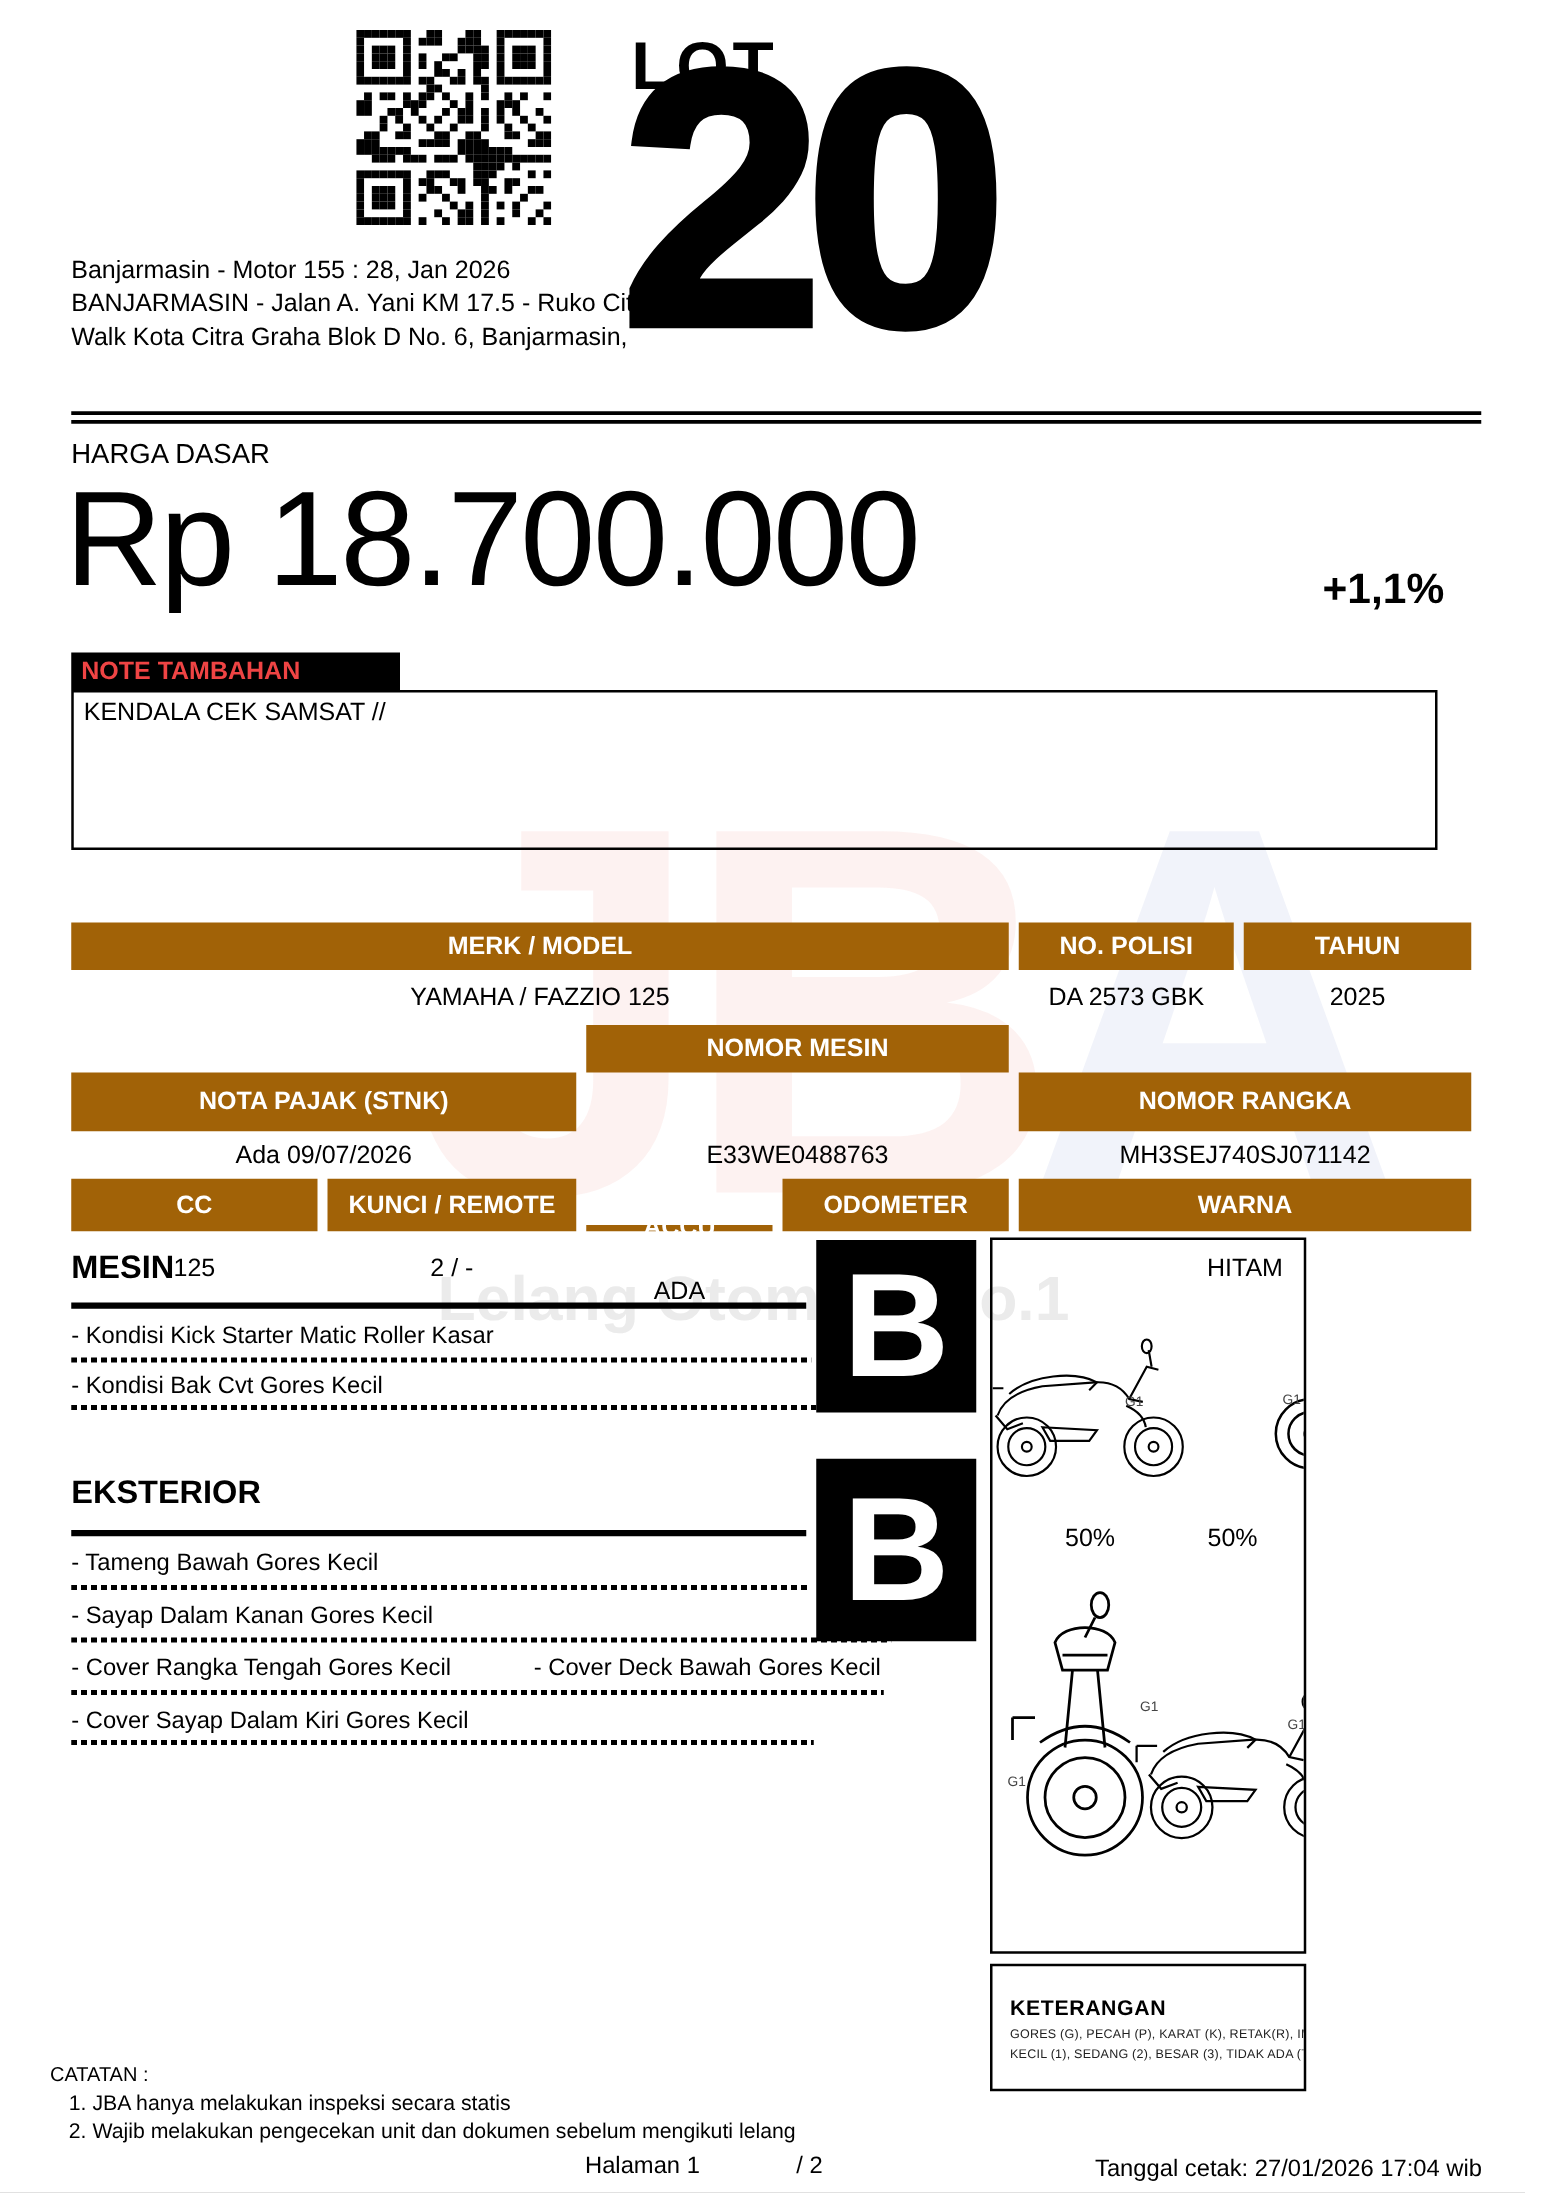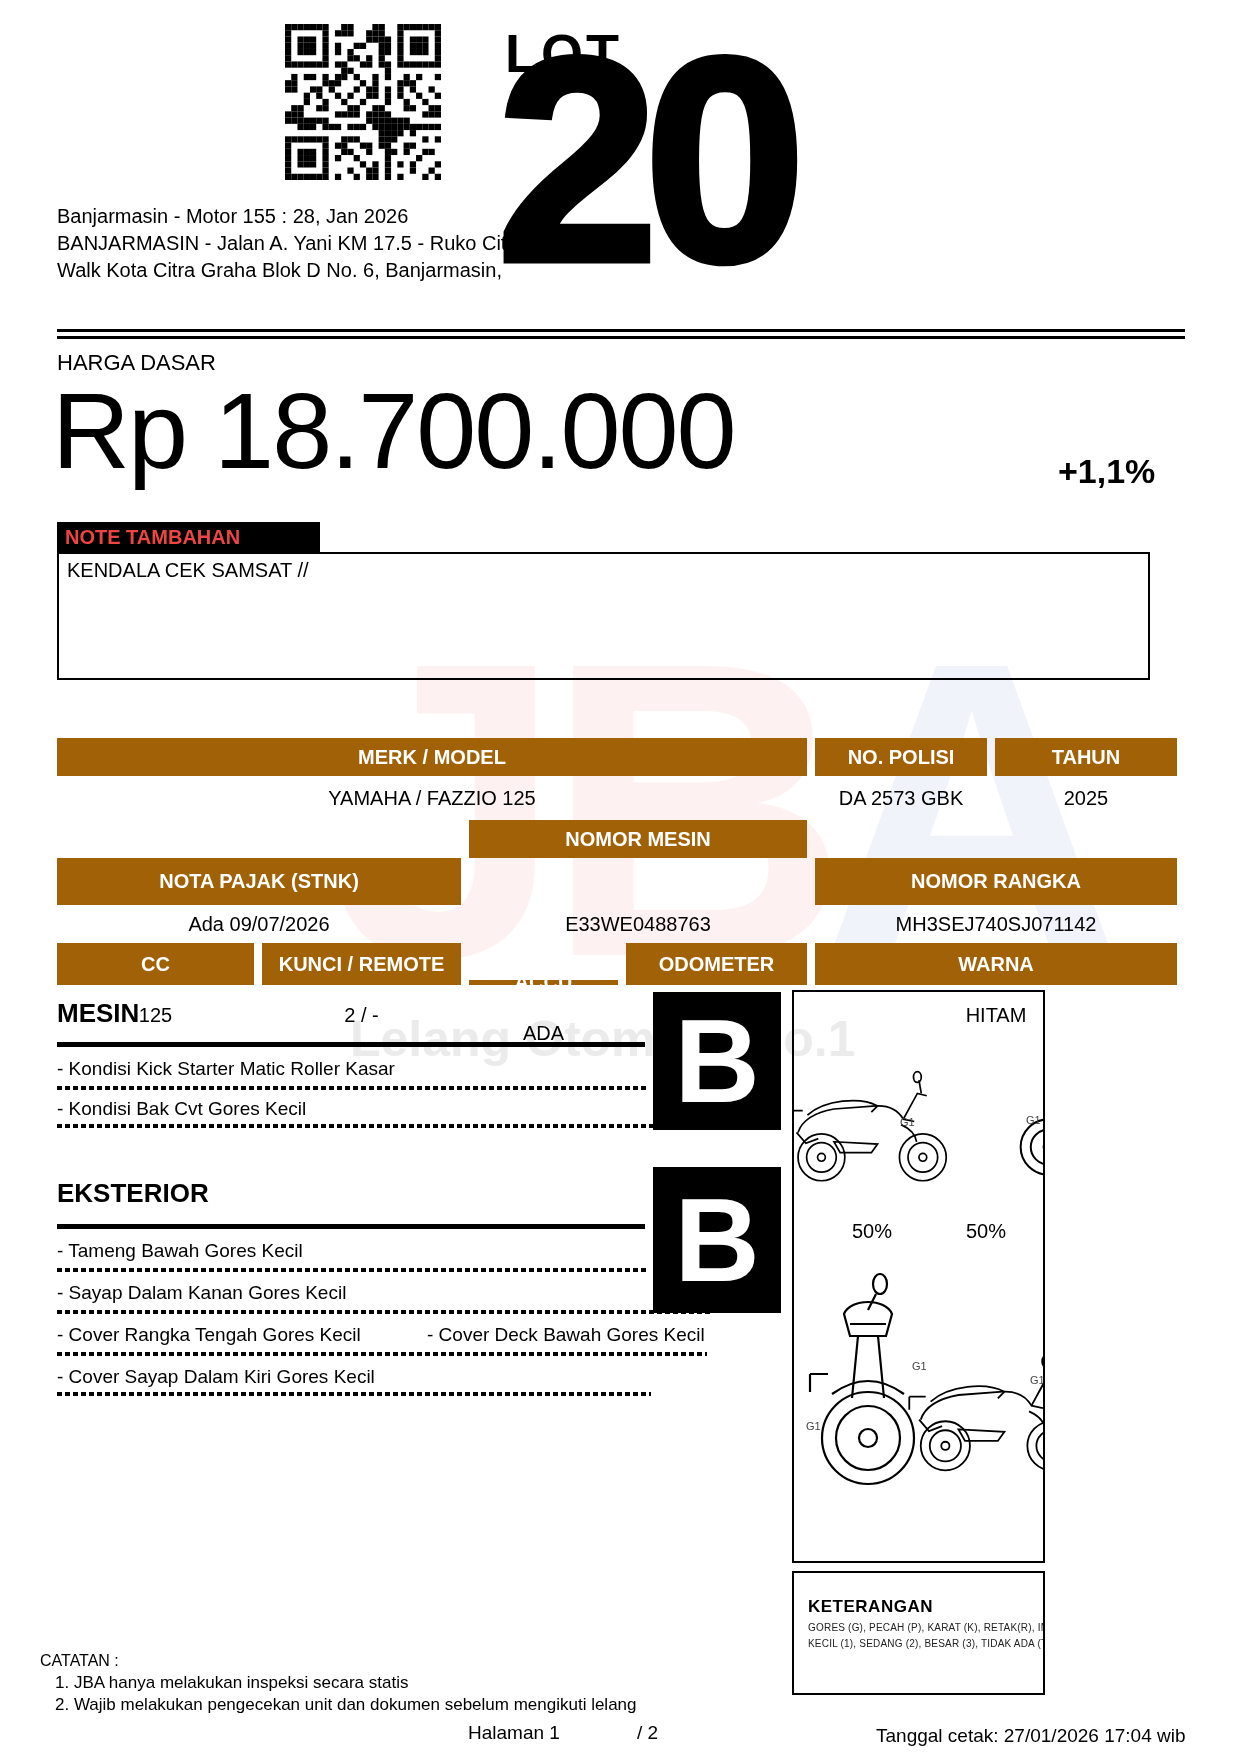--- a/index.html
+++ b/index.html
@@ -47,21 +47,21 @@
   .titleline { position:absolute; height:5px; background:#000; }
   .item { position:absolute; font-size:19px; white-space:nowrap; }
   .dotline { position:absolute; height:4px;
              background:repeating-linear-gradient(90deg,#000 0,#000 5px,transparent 5px,transparent 8px); }
   .grade-box { position:absolute; left:653px; width:128px; background:#000; color:#fff;
                display:flex; align-items:center; justify-content:center;
                font-size:118px; font-weight:bold; line-height:1; }
 
   
   .diagram-box { left:792px; top:990px; width:253px; height:573px; border:2px solid #000; overflow:hidden; }
-  .ket-box { left:792px; top:1571px; width:253px; height:124px; border:2px solid #000;
+  .ket-box { left:792px; top:1571px; width:253px; height:102px; border:2px solid #000;
              padding:24px 0 0 14px; overflow:hidden; }
   .ket-title { font-size:17px; font-weight:bold; letter-spacing:0.5px; }
   .ket-line { font-size:10px; color:#222; white-space:nowrap; margin-top:5px; letter-spacing:0.2px; }
   .pct { position:absolute; font-size:20px; }
   .gmark { position:absolute; font-size:11px; color:#444; }
 
   .catatan { left:40px; top:1650px; font-size:16px; line-height:22px; }
   .catatan .items { padding-left:15px; font-size:17px; }
 
   .footer-page { left:468px; top:1722px; font-size:19px; }

